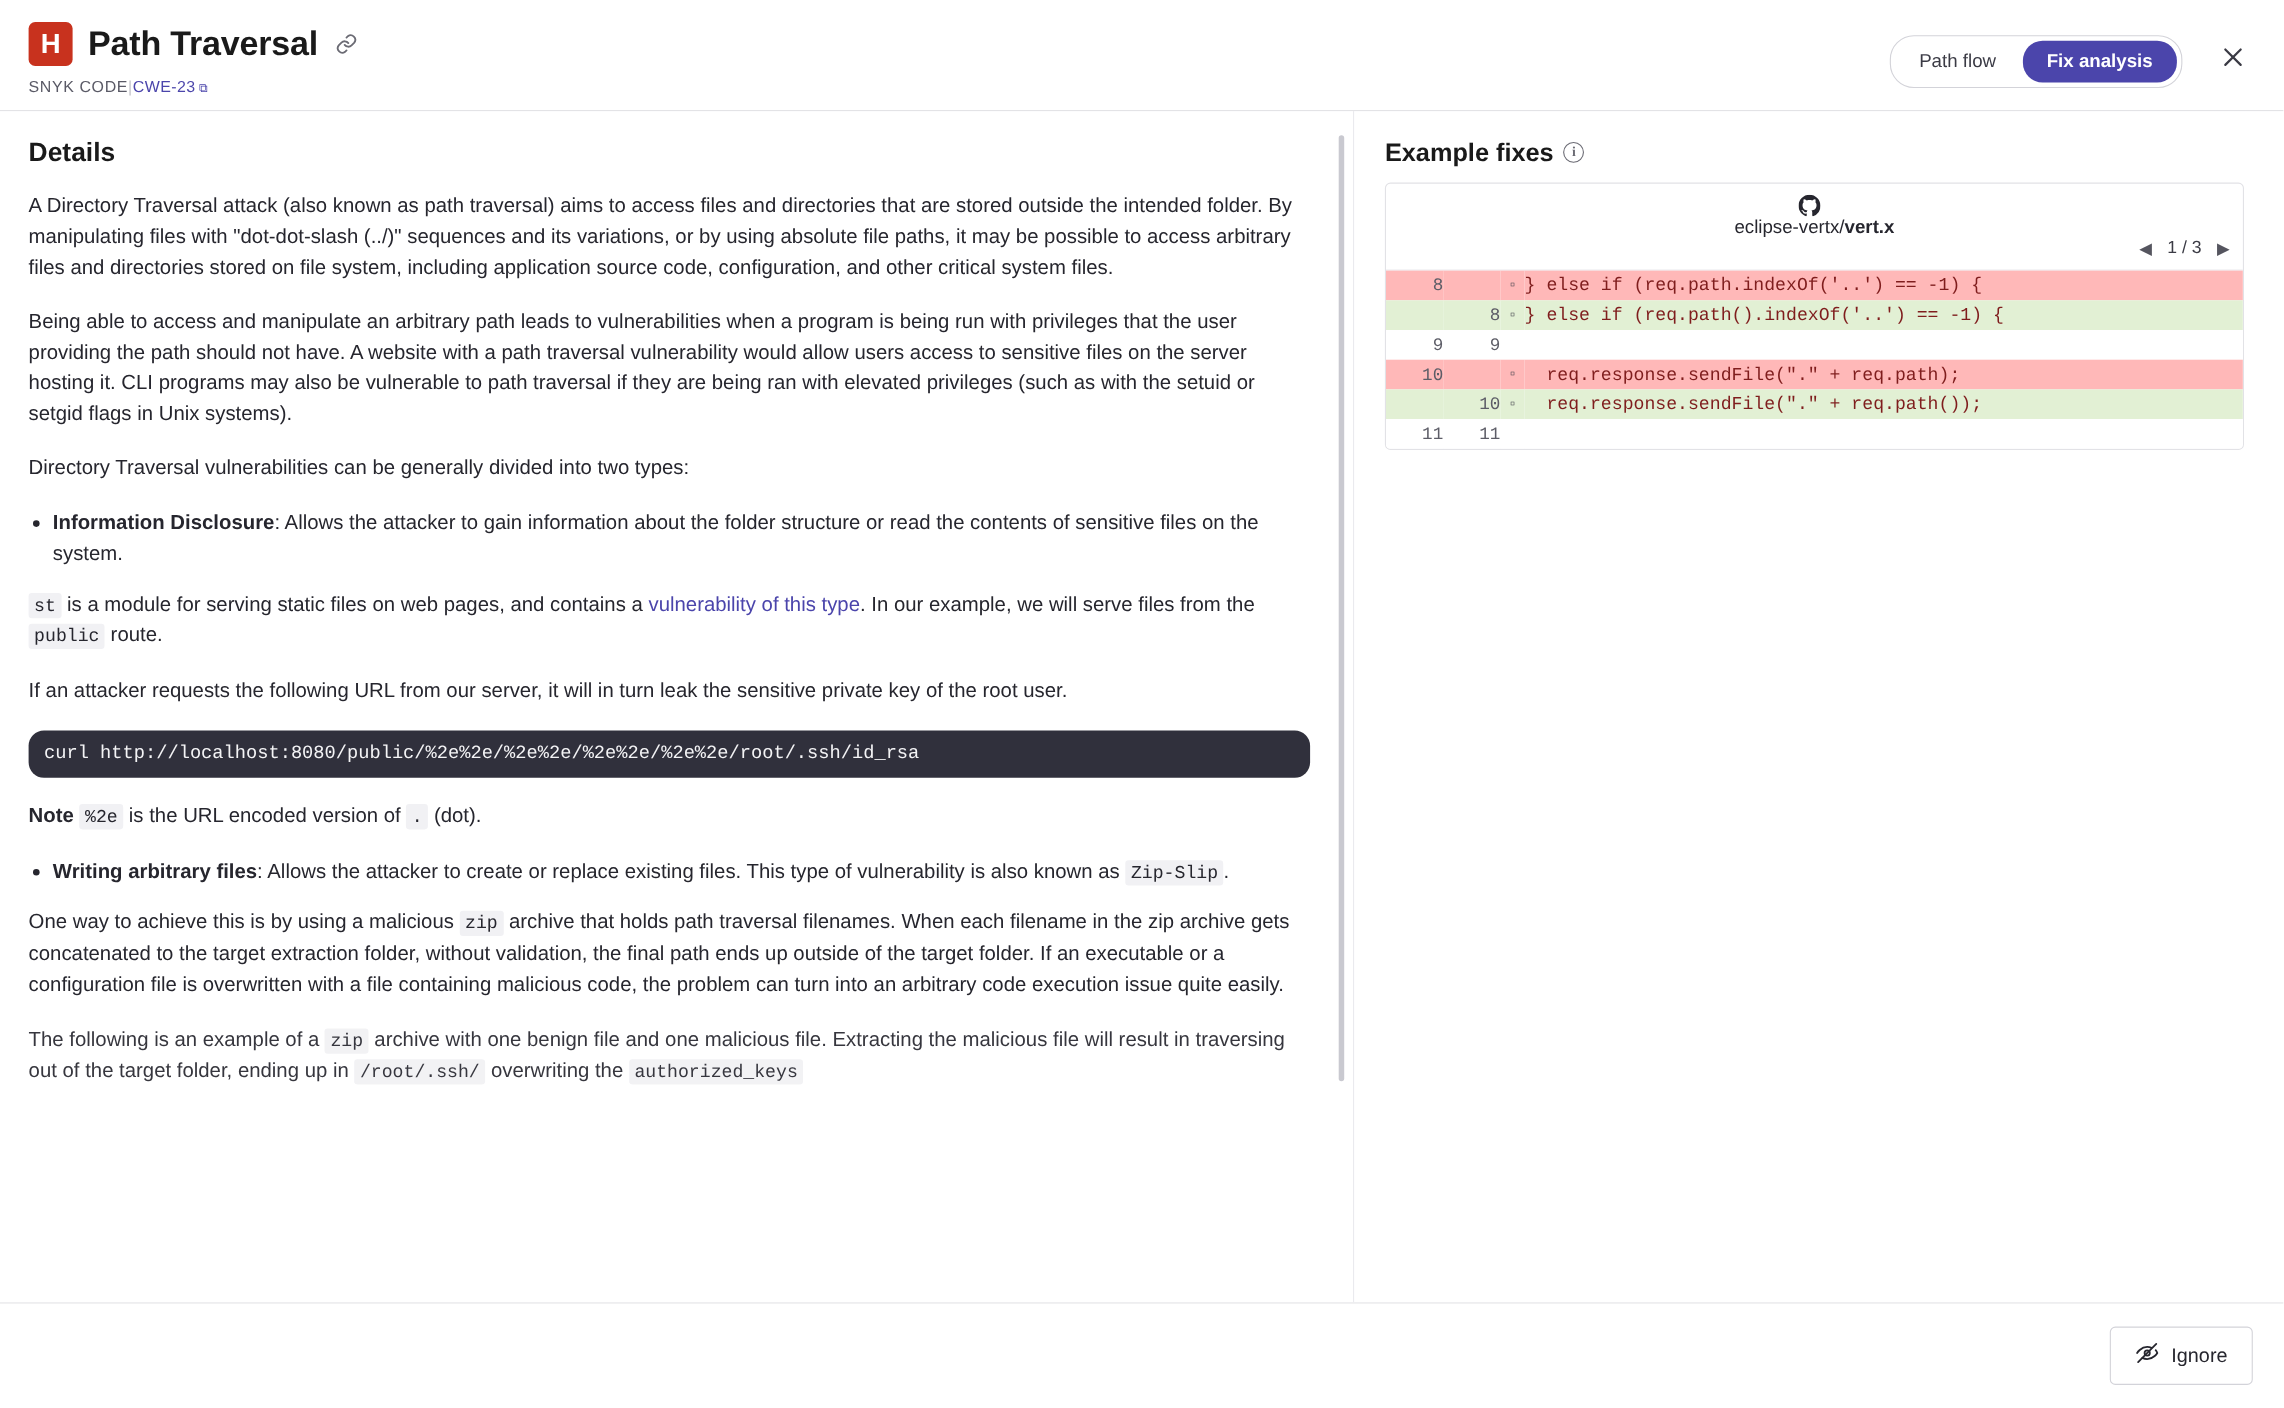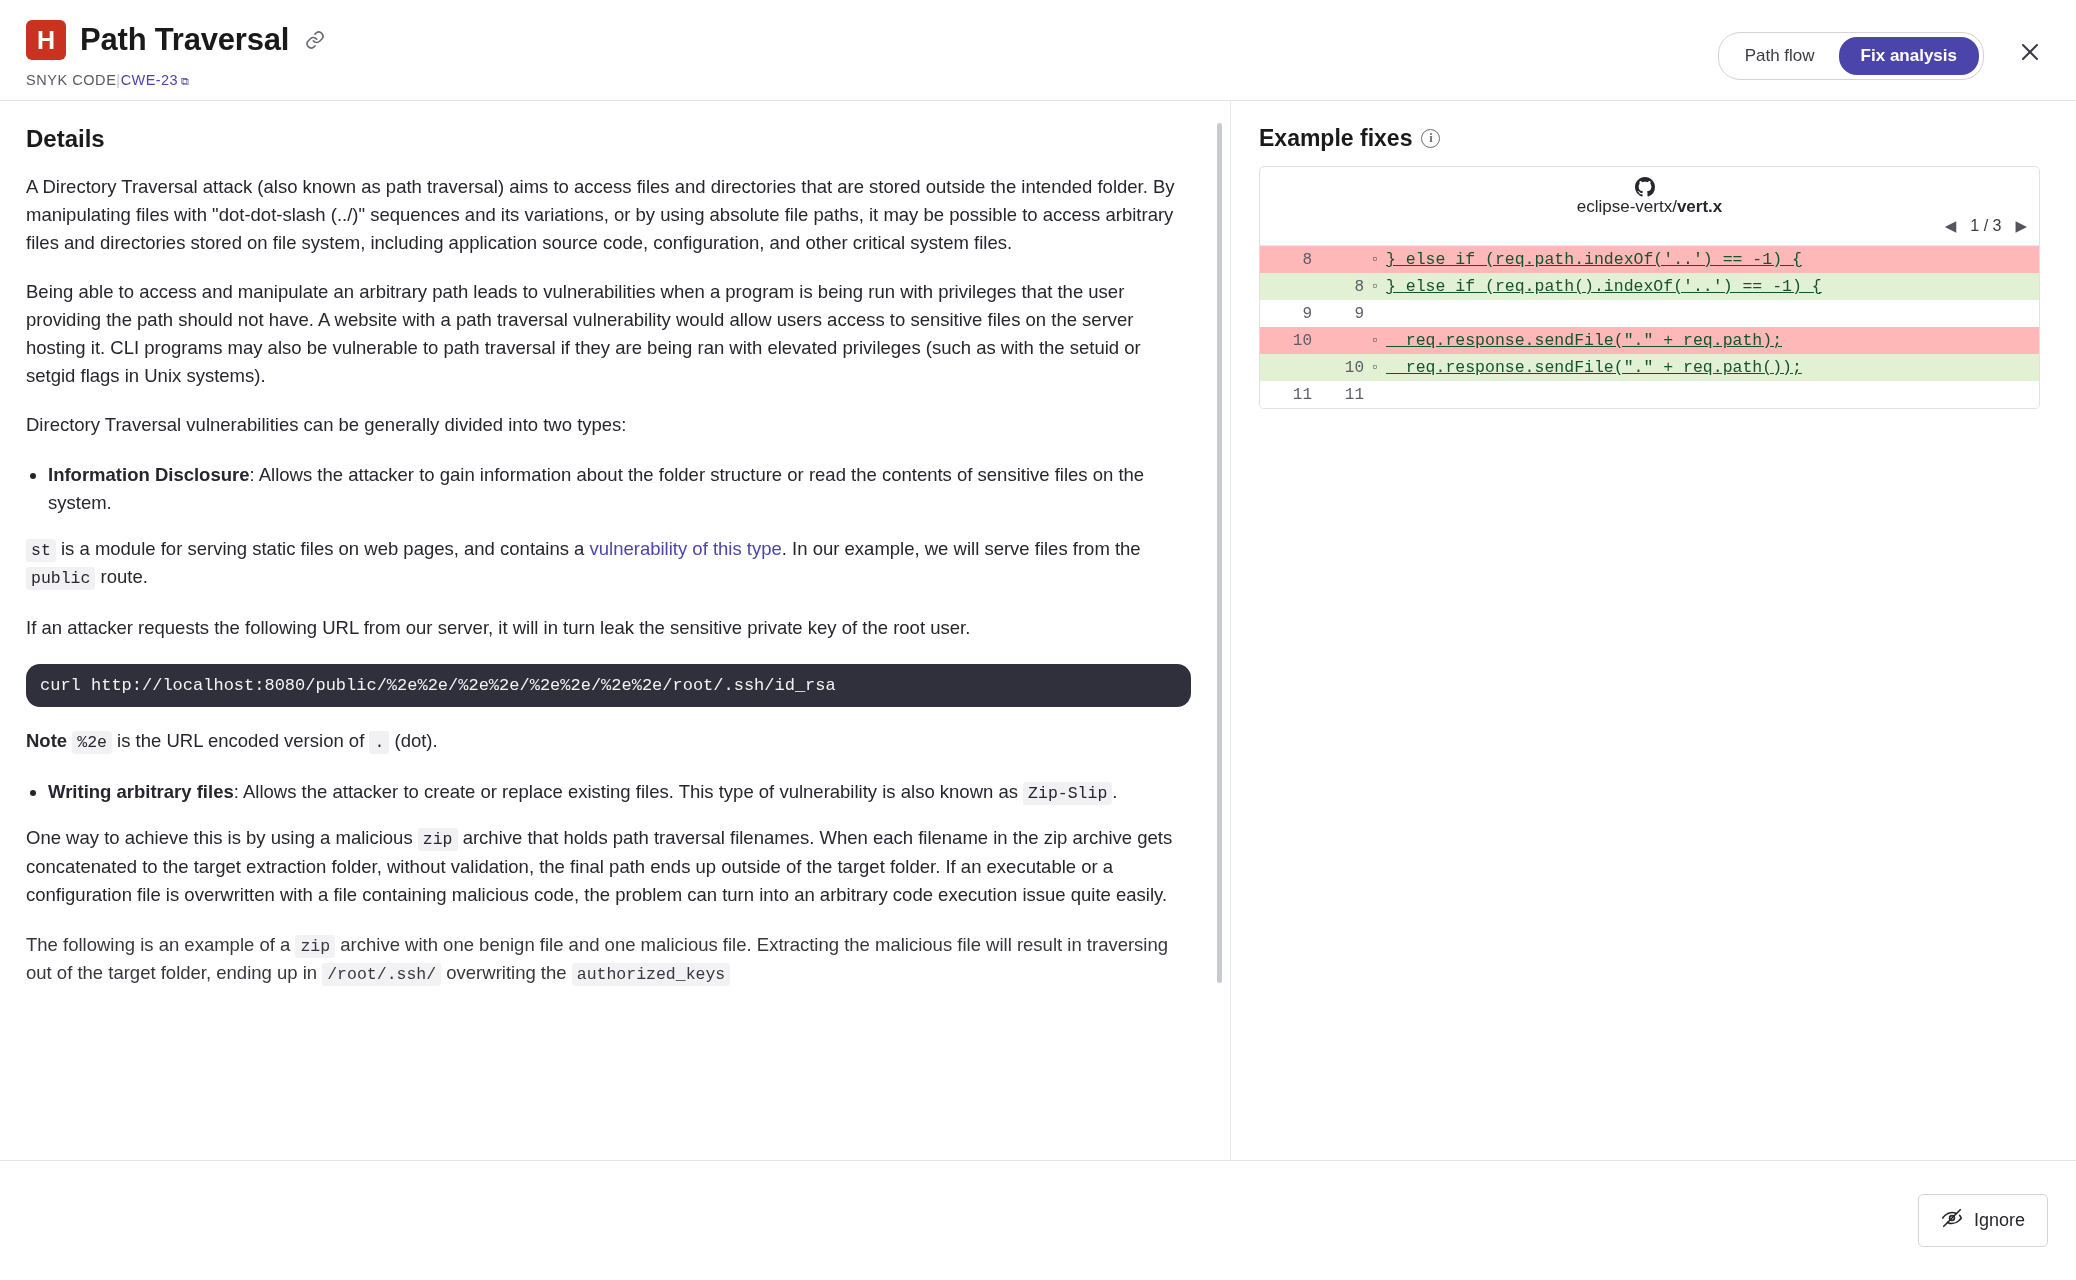--- a/index.html
+++ b/index.html
@@ -276,32 +276,31 @@
   }
   td.mark {
     width: 22px;
     text-align: center;
     color: #44444e;
     font-size: 13px;
   }
   td.code {
     padding-left: 6px;
     white-space: pre;
-    color: #14532d;
-    text-decoration: underline;
+    color: #7f1d1d;
   }
   tr.del { background: #ffb8b8; }
   tr.add { background: #e2f0d4; }
   tr.ctx { background: #fff; }
   tr.ctx td.ln { color: #5d5d67; }
 
   
   .footer {
     flex: 0 0 auto;
-    height: 120px;
+    height: 96px;
     border-top: 1px solid #e3e3e6;
     background: #fff;
     display: flex;
     align-items: center;
     justify-content: flex-end;
     padding-right: 28px;
   }
   .ignore-btn {
     display: flex;
     align-items: center;

